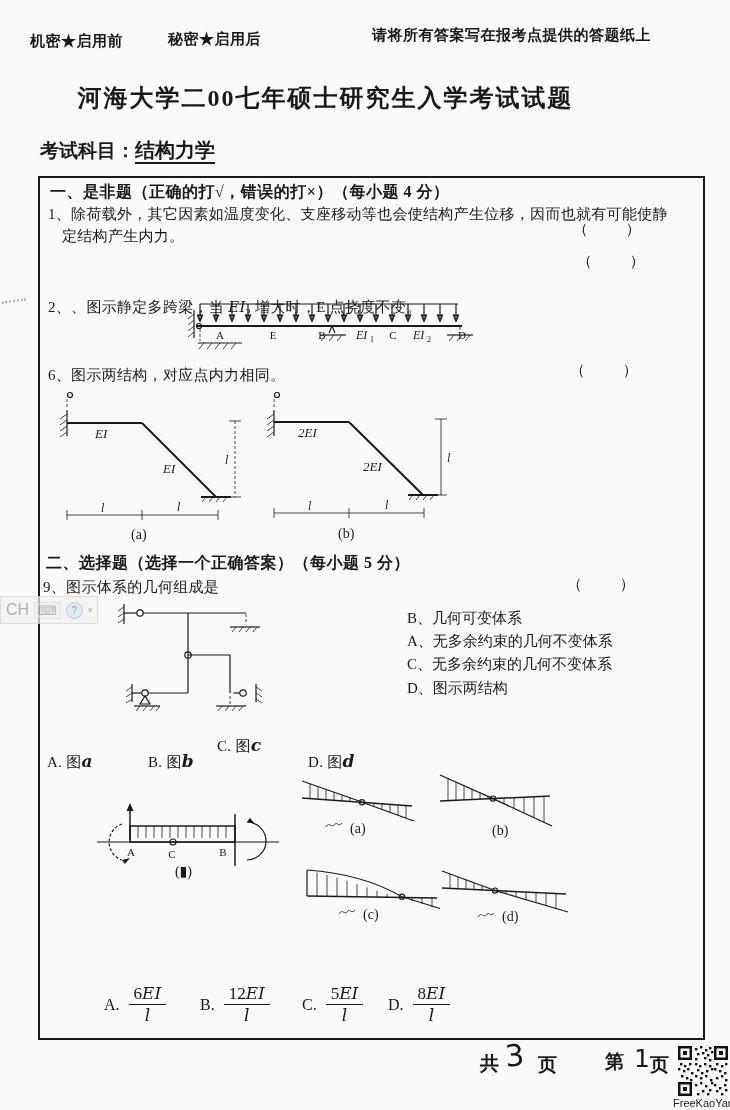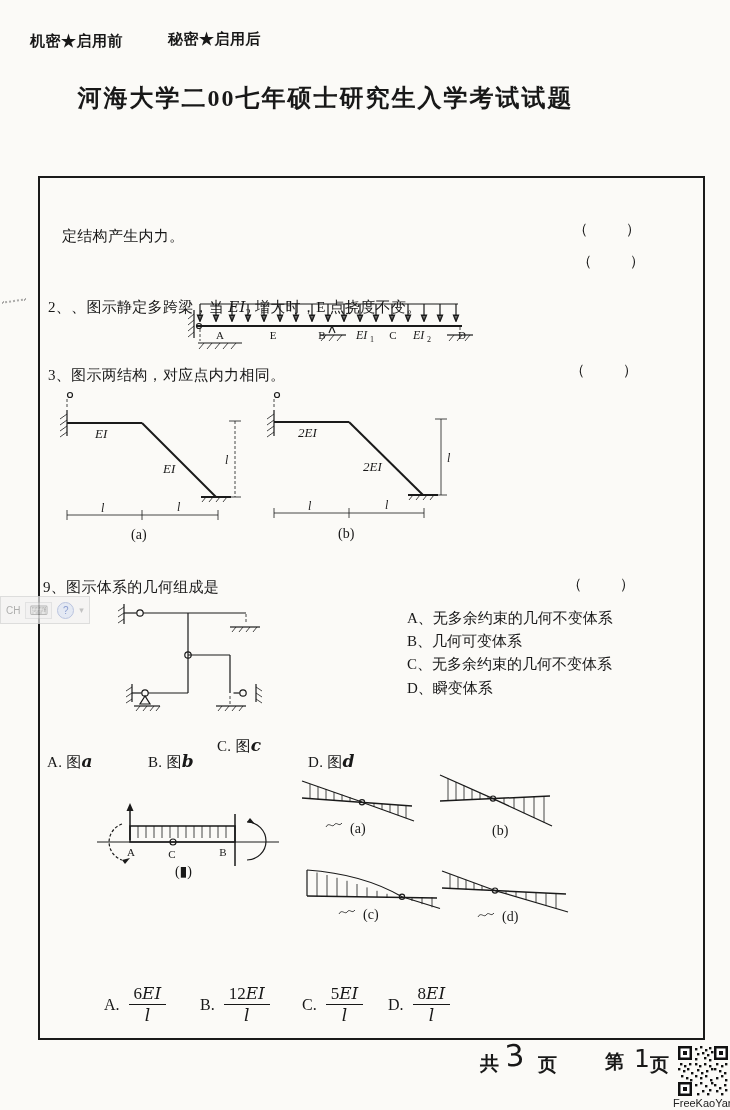--- a/index.html
+++ b/index.html
@@ -24,21 +24,21 @@
   .frac{display:inline-flex;flex-direction:column;align-items:center;font-size:17px;}
   .frac .num{padding:0 5px;border-bottom:1.7px solid #181818;line-height:1.15;}
   .frac .num i,.frac .den i{font-family:"DejaVu Serif",serif;}
   .frac .den{line-height:1.2;}
   .optrow{display:inline-flex;align-items:center;gap:9px;}
   .optlab{font-size:16px;}
   .wm{font-family:"Liberation Sans",sans-serif;font-size:11px;color:#222;}
   .ime{display:flex;align-items:center;gap:5px;height:26px;padding:0 5px;
        background:rgba(243,243,243,.88);border:1px solid #d6d6d6;opacity:.8;
        font-family:"Liberation Sans",sans-serif;}
-  .ime-lang{color:#9a9a9a;font-size:10px;}
+  .ime-lang{color:#9a9a9a;font-size:16px;}
   .ime-btn{color:#a8a8a8;font-size:13px;border:1px solid #ddd;background:#f0f0f0;padding:0 3px;line-height:15px;}
   .ime-help{width:15px;height:15px;border-radius:50%;background:#dfe6f3;border:1px solid #aab6d8;
             color:#6f87c7;font-size:10px;display:flex;align-items:center;justify-content:center;}
   .ime-chev{color:#b5b5b5;font-size:9px;}
   svg line,svg path,svg circle,svg rect,svg polyline{stroke:#1a1a1a;fill:none;stroke-width:1.2;}
   svg .sw2{stroke-width:2;}
   svg .sw15{stroke-width:1.5;}
   svg .thin{stroke-width:.8;}
   svg .dash{stroke-dasharray:3 2;}
   svg .fillb{fill:#1a1a1a;stroke:none;}
@@ -52,27 +52,33 @@
   .qr .w{fill:#fff;}
   .artifact{border-top:2px dotted #6a6a6a;width:24px;transform:rotate(-8deg);opacity:.55;}
 </style>
 </head>
 <body>
 
 <div class="page">
 
   <div class="abs hd" style="left:30px;top:32px;">机密★启用前</div>
   <div class="abs hd" style="left:168px;top:30px;">秘密★启用后</div>
+  <div class="abs hd" style="left:372px;top:26px;">请将所有答案写在报考点提供的答题纸上</div>
 
   <div class="abs title" style="left:0;top:82px;">河海大学二00七年硕士研究生入学考试试题</div>
+  <div class="abs" style="left:40px;top:137px;">
+    <span class="subj">考试科目：</span><span class="subj-val">结构力学</span>
+  </div>
 
   <div class="abs artifact" style="left:2px;top:300px;"></div>
 
   <div class="abs box" style="left:38px;top:176px;width:663px;height:860px;"></div>
 
+  <div class="abs sec" style="left:50px;top:182px;">一、是非题（正确的打√，错误的打×）（每小题 4 分）</div>
+  <div class="abs qline" style="left:48px;top:205px;">1、除荷载外，其它因素如温度变化、支座移动等也会使结构产生位移，因而也就有可能使静</div>
   <div class="abs qline" style="left:62px;top:227px;">定结构产生内力。</div>
   <div class="abs blank" style="left:573px;top:220px;">（ ）</div>
 
   <div class="abs qline pre" style="left:48px;top:254px;"><span>2、、图示静定多跨梁，当 </span><i style="font-family:'DejaVu Serif',serif">EI</i><sub style="font-size:10px">2</sub><span> 增大时，E 点挠度不变。</span></div>
   <div class="abs blank" style="left:577px;top:252px;">（ ）</div>
 
   <svg class="abs" style="left:184px;top:296px;" width="292" height="64" viewBox="0 0 292 64">
     <defs>
       <marker id="ah1" markerWidth="7" markerHeight="7" refX="5" refY="3" orient="auto">
         <path d="M1,1 L6,3 L1,5 z" fill="#1a1a1a" stroke="none"></path>
@@ -125,21 +131,21 @@
     <text class="lab" x="89" y="43" text-anchor="middle">E</text>
     <text class="lab" x="138" y="43" text-anchor="middle">B</text>
     <text class="lab12" x="172" y="43">EI</text>
     <text class="sub" x="186" y="46">1</text>
     <text class="lab" x="209" y="43" text-anchor="middle">C</text>
     <text class="lab12" x="229" y="43">EI</text>
     <text class="sub" x="243" y="46">2</text>
     <text class="lab" x="278" y="43" text-anchor="middle">D</text>
   </svg>
 
-  <div class="abs qline" style="left:48px;top:366px;">3、图示两结构，对应点内力相同。</div>
+  <div class="abs qline" style="left:48px;top:366px;">6、图示两结构，对应点内力相同。</div>
   <div class="abs blank" style="left:570px;top:361px;">（ ）</div>
 
   <svg class="abs" style="left:55px;top:386px;" width="420" height="162" viewBox="0 0 420 162">
 
     <g>
       <circle cx="15" cy="9" r="2.5"></circle>
       <path class="dash thin" d="M12,13 V22"></path>
       <line x1="12" y1="24" x2="12" y2="50"></line>
       <path class="thin" d="M12,28 l-7,5 M12,34 l-7,5 M12,40 l-7,5 M12,46 l-7,5"></path>
       <line class="sw2" x1="12" y1="37" x2="87" y2="37"></line>
@@ -173,20 +179,21 @@
       <path class="thin" d="M219,122 V132 M294,122 V132 M369,122 V132"></path>
       <text class="lab13" x="243" y="51">2EI</text>
       <text class="lab13" x="308" y="85">2EI</text>
       <text class="lab12" x="392" y="76">l</text>
       <text class="lab12" x="253" y="124">l</text>
       <text class="lab12" x="330" y="123">l</text>
       <text class="cap" x="283" y="152">(b)</text>
     </g>
   </svg>
 
+  <div class="abs sec" style="left:46px;top:553px;">二、选择题（选择一个正确答案）（每小题 5 分）</div>
   <div class="abs qline" style="left:43px;top:578px;">9、图示体系的几何组成是</div>
   <div class="abs blank" style="left:567px;top:575px;">（ ）</div>
 
   <svg class="abs" style="left:100px;top:597px;" width="182" height="130" viewBox="0 0 182 130">
     <g class="sw15">
       <line x1="43" y1="16" x2="146" y2="16"></line>
       <line x1="88" y1="16" x2="88" y2="96"></line>
       <line x1="88" y1="58" x2="130" y2="58"></line>
       <line x1="130" y1="58" x2="130" y2="96"></line>
       <line x1="48" y1="96" x2="88" y2="96"></line>
@@ -221,24 +228,24 @@
       <circle cx="143" cy="96" r="3.2" fill="#fbfaf7"></circle>
     </g>
     <g>
       <path class="dash thin" d="M130,99 V107"></path>
       <line x1="116" y1="109" x2="146" y2="109"></line>
       <path class="thin" d="M122,109 l-4,5 M129,109 l-4,5 M136,109 l-4,5 M143,109 l-4,5"></path>
     </g>
   </svg>
 
   <div class="abs" style="left:407px;top:607px;">
+    <div class="opt">B、几何可变体系</div>
     <div class="opt">A、无多余约束的几何不变体系</div>
-    <div class="opt">B、几何可变体系</div>
     <div class="opt">C、无多余约束的几何不变体系</div>
-    <div class="opt">D、瞬变体系</div>
+    <div class="opt">D、图示两结构</div>
   </div>
 
   <span class="abs qline" style="left:47px;top:751px;"><span>A. 图</span><span class="hand">a</span></span>
   <span class="abs qline" style="left:148px;top:751px;"><span>B. 图</span><span class="hand">b</span></span>
   <span class="abs qline" style="left:217px;top:735px;"><span>C. 图</span><span class="hand">c</span></span>
   <span class="abs qline" style="left:308px;top:751px;"><span>D. 图</span><span class="hand">d</span></span>
 
   <svg class="abs" style="left:95px;top:778px;" width="188" height="106" viewBox="0 0 188 106">
     <line x1="2" y1="64" x2="184" y2="64"></line>
     <path class="sw15" d="M35,48 H140 V64 H35 Z"></path>

